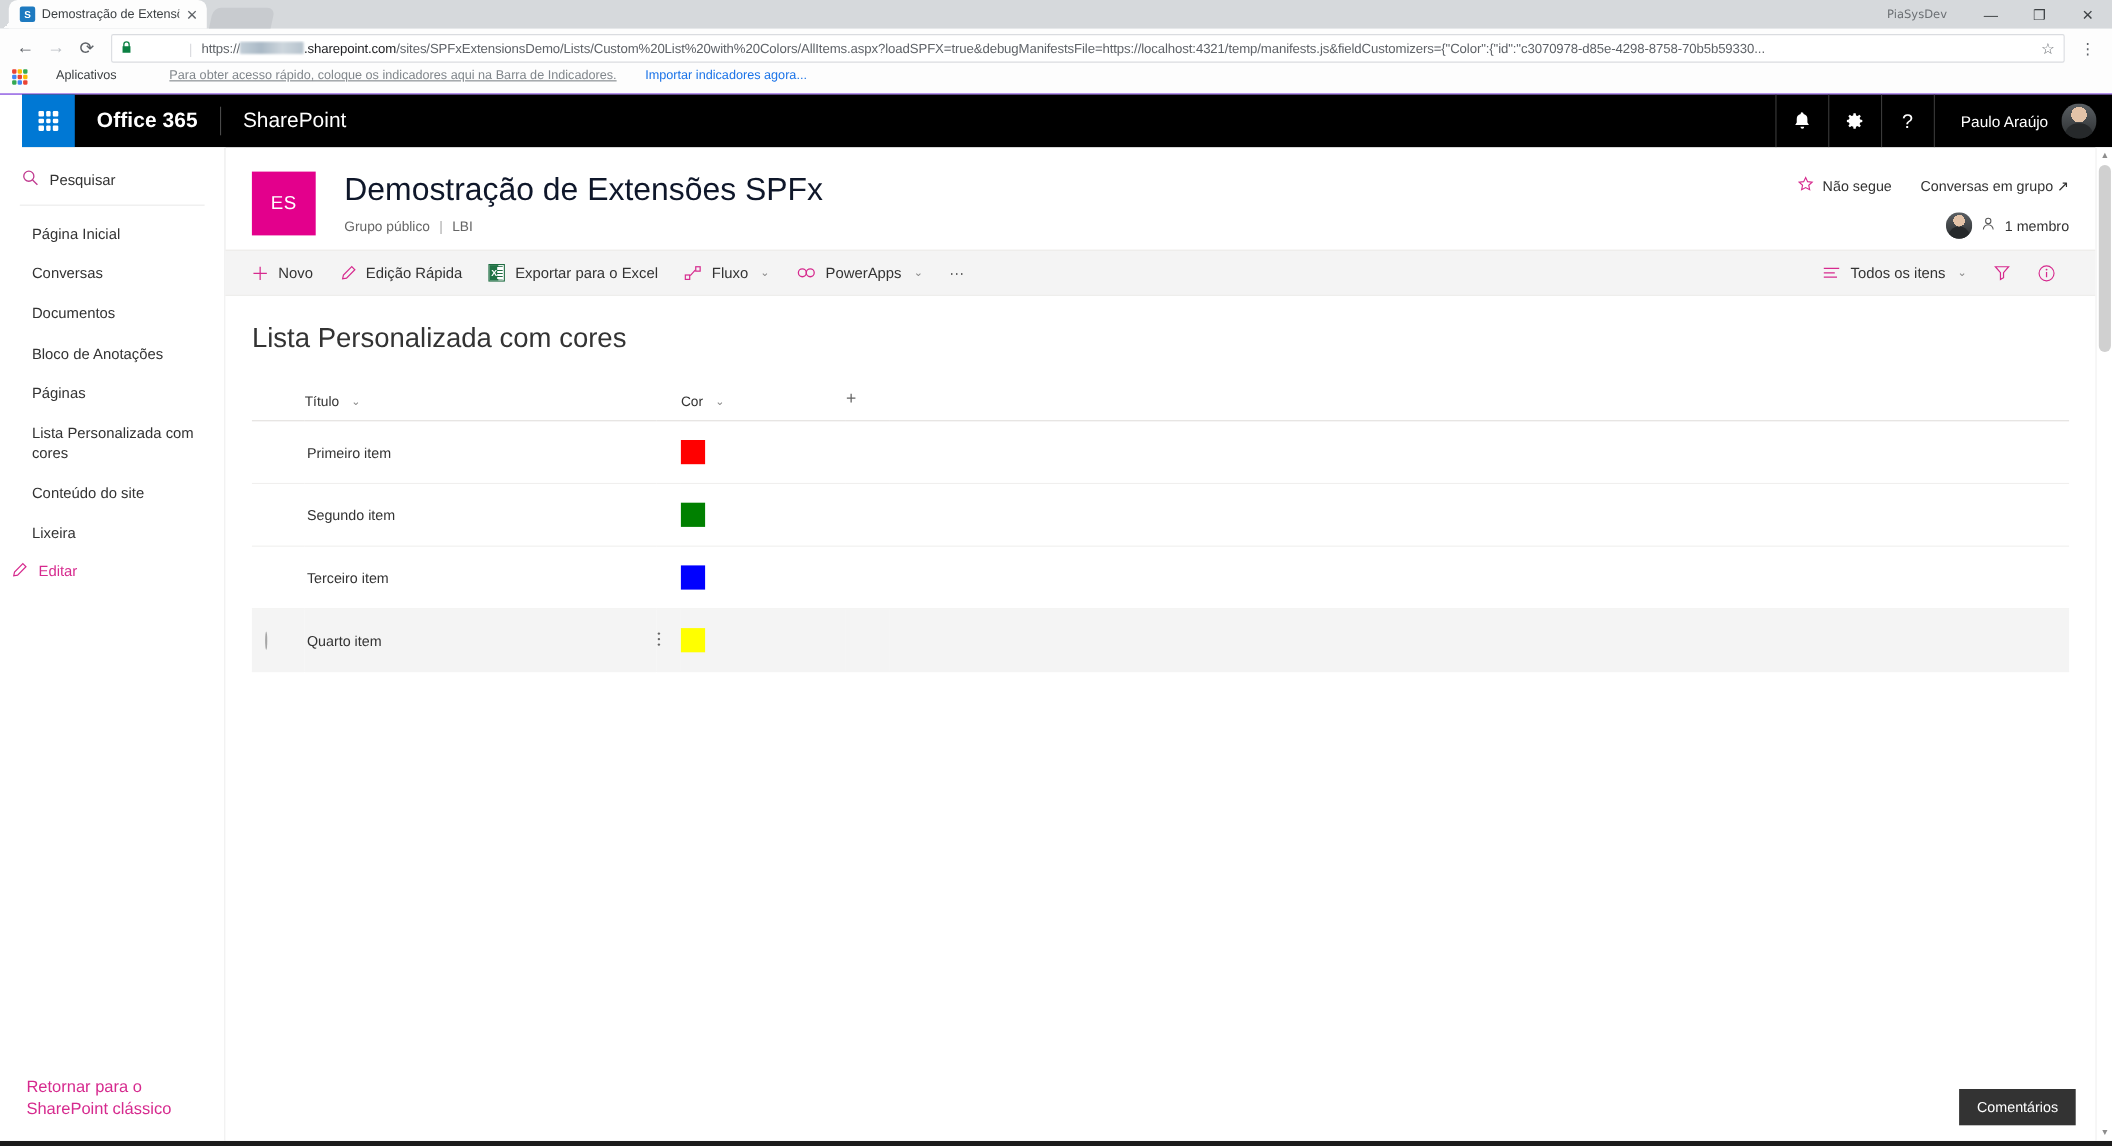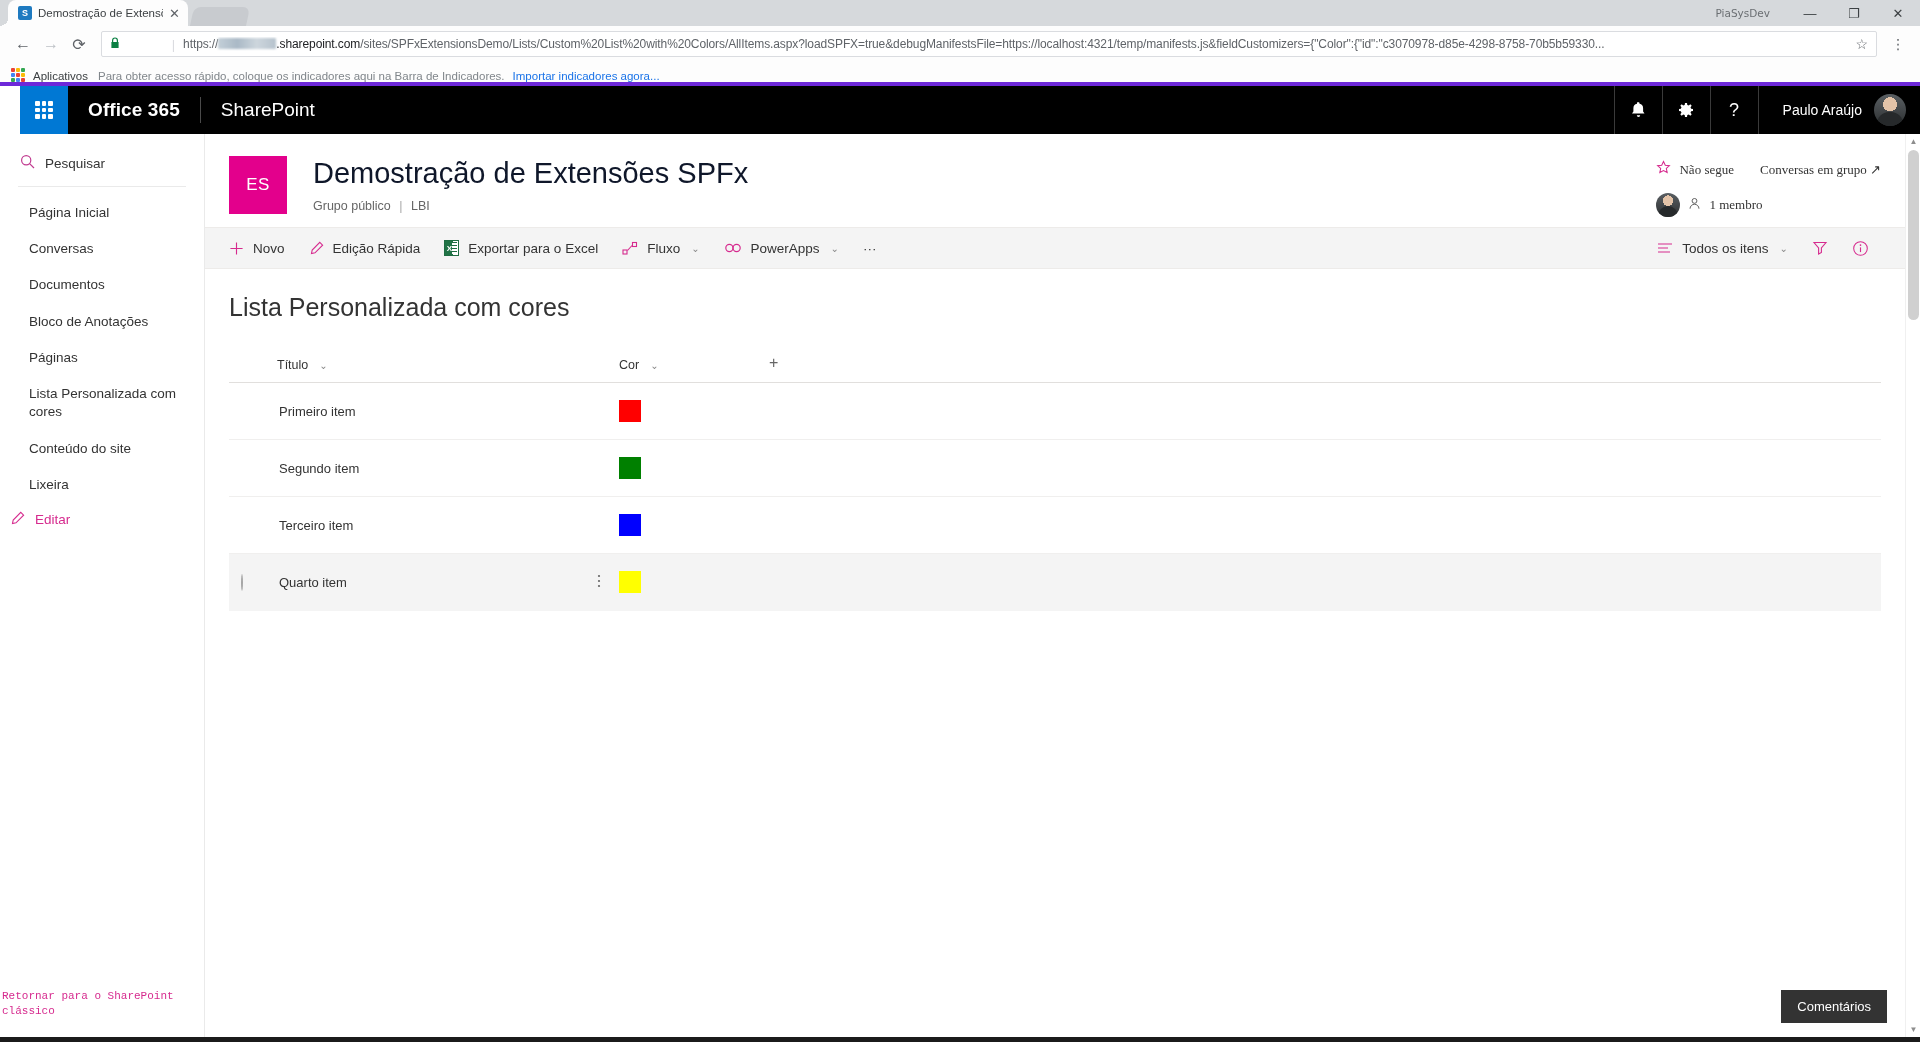--- a/index.html
+++ b/index.html
@@ -83,30 +83,30 @@
   .url-redact {
     display: inline-block; width: 58px; height: 11px; vertical-align: -1px;
     background: linear-gradient(90deg,#c3cfd8,#aab9c6,#cdd6dd,#b6c3cd);
     filter: blur(1.2px); border-radius: 1px;
   }
   .omni-right { display: flex; align-items: center; gap: 2px; }
   .star-ico { color: #5f6368; font-size: 14px; }
   .menu-ico { color: #5f6368; font-size: 14px; padding: 0 6px; }
 
   .bookmarkbar {
-    height: 23px; background: #fdfdfd; display: flex; align-items: flex-end;
-    padding: 0 11px; gap: 8px; flex: none;
-    border-bottom: 4px solid #6d28d9; font-size: 11.5px; color: #3c4043;
+    height: 23px; background: #fdfdfd; display: flex; align-items: flex-start;
+    padding: 0 11px; gap: 26px; flex: none;
+    border-bottom: 1px solid #6d28d9; font-size: 11.5px; color: #3c4043;
   }
   .apps-grid-ico {
     width: 14px; height: 14px; display: grid; grid-template-columns: repeat(3,1fr);
     grid-template-rows: repeat(3,1fr); gap: 1.5px; flex: none;
   }
   .apps-grid-ico i { display: block; border-radius: 1px; }
-  .bm-hint { color: #80868b; margin-left: 2px; font-size: 11.5px; }
+  .bm-hint { color: #80868b; margin-left: 22px; font-size: 11.5px; text-decoration: underline; }
   .bm-link { color: #1a73e8; font-size: 11.5px; }
 
   
   .suitebar {
     height: 48px; background: #000; display: flex; align-items: stretch; flex: none;
     color: #fff;
     margin-left: 20px;
   }
   .waffle {
     width: 48px; background: #0078d4; display: flex; align-items: center; justify-content: center;
@@ -158,37 +158,37 @@
   .nav-sep { height: 1px; background: #eaeaea; margin: 4px 18px 8px 18px; }
   .nav-item {
     padding: 9px 18px 9px 29px; font-size: 13.5px; color: #333; line-height: 1.35;
   }
   .nav-edit {
     display: flex; align-items: center; gap: 10px; padding: 8px 18px 8px 10px;
     color: #d62a8e; font-size: 13.5px;
   }
   .nav-spacer { flex: 1; }
   .classic-link {
-    color: #d62a8e; font-size: 11px; padding: 0 16px 18px 2px; line-height: 1.35; font-family: Liberation Mono, monospace;
+    color: #d62a8e; font-size: 15px; padding: 0 16px 18px 24px; line-height: 1.35;
   }
 
   
   .main { flex: 1; display: flex; flex-direction: column; min-width: 0; position: relative; }
 
   .sitehdr { display: flex; align-items: flex-start; padding: 22px 24px 10px 24px; }
   .site-logo {
     width: 58px; height: 58px; background: #e3008c; color: #fff;
     display: flex; align-items: center; justify-content: center;
     font-size: 17px; flex: none; letter-spacing: 0.5px;
   }
   .site-meta { margin-left: 26px; padding-top: 2px; }
   .site-title { font-size: 29px; color: #0f172a; font-weight: 300; line-height: 1.1; }
   .site-sub { font-size: 12.5px; color: #666; margin-top: 9px; }
   .site-sub .sep { margin: 0 5px; color: #aaa; }
-  .sitehdr-right { margin-left: auto; display: flex; flex-direction: column; align-items: flex-start; padding-top: 4px; font-family: Liberation Serif, serif; }
+  .sitehdr-right { margin-left: auto; display: flex; flex-direction: column; align-items: flex-end; padding-top: 4px; }
   .follow-row { display: flex; align-items: center; gap: 26px; font-size: 13px; color: #333; }
   .follow { display: flex; align-items: center; gap: 8px; }
   .star-pink { color: #d62a8e; font-size: 15px; }
   .members-row { display: flex; align-items: center; gap: 8px; margin-top: 14px; font-size: 13px; color: #333; }
   .avatar-sm {
     width: 24px; height: 24px; border-radius: 50%; flex: none;
     background: radial-gradient(circle at 50% 32%, #e3c3a8 0 26%, transparent 26%),
                 linear-gradient(#5a5f63, #2c2f31);
     position: relative; overflow: hidden;
   }

